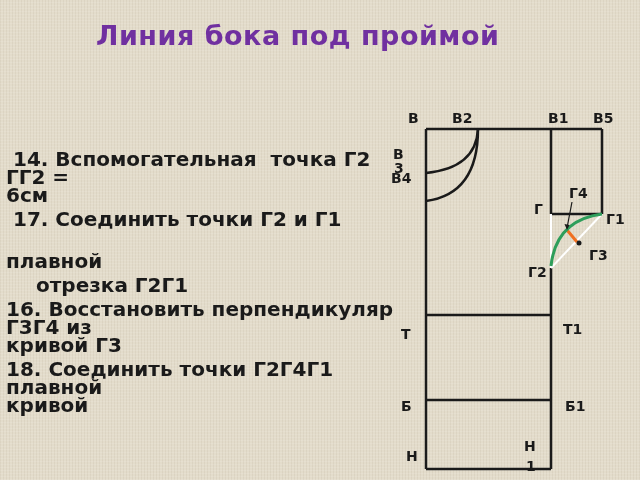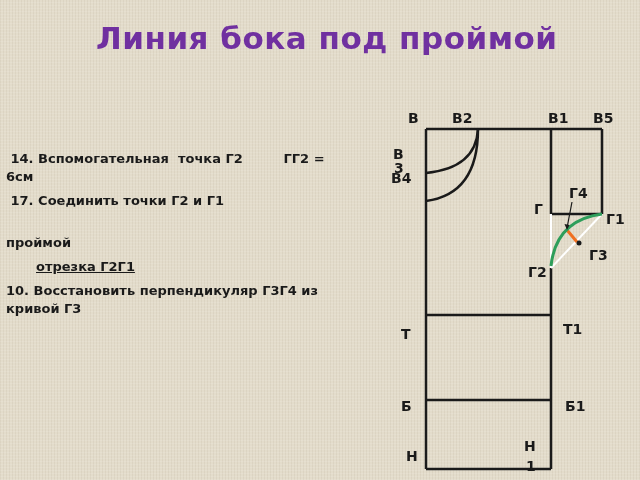--- a/index.html
+++ b/index.html
@@ -7,43 +7,44 @@
       width: 640px; height: 480px; overflow: hidden; position: relative;
       background-color: #e3dccb;
       background-image:
         repeating-linear-gradient(0deg, rgba(255,255,255,0.10) 0px, rgba(255,255,255,0.10) 1px, transparent 1px, transparent 3px),
         repeating-linear-gradient(90deg, rgba(120,100,70,0.07) 0px, rgba(120,100,70,0.07) 1px, transparent 1px, transparent 3px);
       font-family: "DejaVu Sans", sans-serif;
       color: #1a1a1a;
     }
     .title {
       position: absolute; left: 96px; top: 20px;
-      font-size: 31px; font-weight: bold; color: #7030a0;
+      font-size: 27px; font-weight: bold; color: #7030a0;
       letter-spacing: 0.5px; white-space: nowrap;
     }
     .steps {
       position: absolute; left: 6px; top: 150px; width: 395px;
-      font-size: 13px; font-weight: bold; line-height: 18px;
+      font-size: 20px; font-weight: bold; line-height: 18px;
     }
     .step { margin: 0 0 6px 0; white-space: pre-wrap; }
-    .step .indent { display: inline-block; padding-left: 30px; text-decoration: underline; }
+    .step .indent { display: inline-block; padding-left: 30px; }
     .diagram { position: absolute; left: 0; top: 0; }
     .lbl { font-family: "DejaVu Sans", sans-serif; font-weight: bold; font-size: 14px; fill: #1a1a1a; }
   </style>
 </head>
 <body>
 
 <div class="title">Линия бока под проймой</div>
 
 <div class="steps">
   <div class="step"><span> 14. Вспомогательная  точка Г2         ГГ2 =</span><br><span>6см</span></div>
   <div class="step"><span> 17. Соединить точки Г2 и Г1</span></div>
-  <div class="step"><br><span>проймой</span></div>
+  <div class="step"><br><span>плавной</span></div>
   <div class="step"><span class="indent">отрезка Г2Г1</span></div>
-  <div class="step"><span>10. Восстановить перпендикуляр Г3Г4 из</span><br><span>кривой Г3</span></div>
+  <div class="step"><span>16. Восстановить перпендикуляр Г3Г4 из</span><br><span>кривой Г3</span></div>
+  <div class="step"><span>18. Соединить точки Г2Г4Г1 плавной</span><br><span>кривой</span></div>
 </div>
 
 <svg class="diagram" width="640" height="480" viewBox="0 0 640 480">
 
   <g stroke="#1a1a1a" stroke-width="2.5" fill="none">
     <line x1="426" y1="129" x2="602" y2="129"></line>
     <line x1="426" y1="129" x2="426" y2="469"></line>
     <line x1="551" y1="129" x2="551" y2="214"></line>
     <line x1="551" y1="268" x2="551" y2="469"></line>
     <line x1="602" y1="129" x2="602" y2="214"></line>

